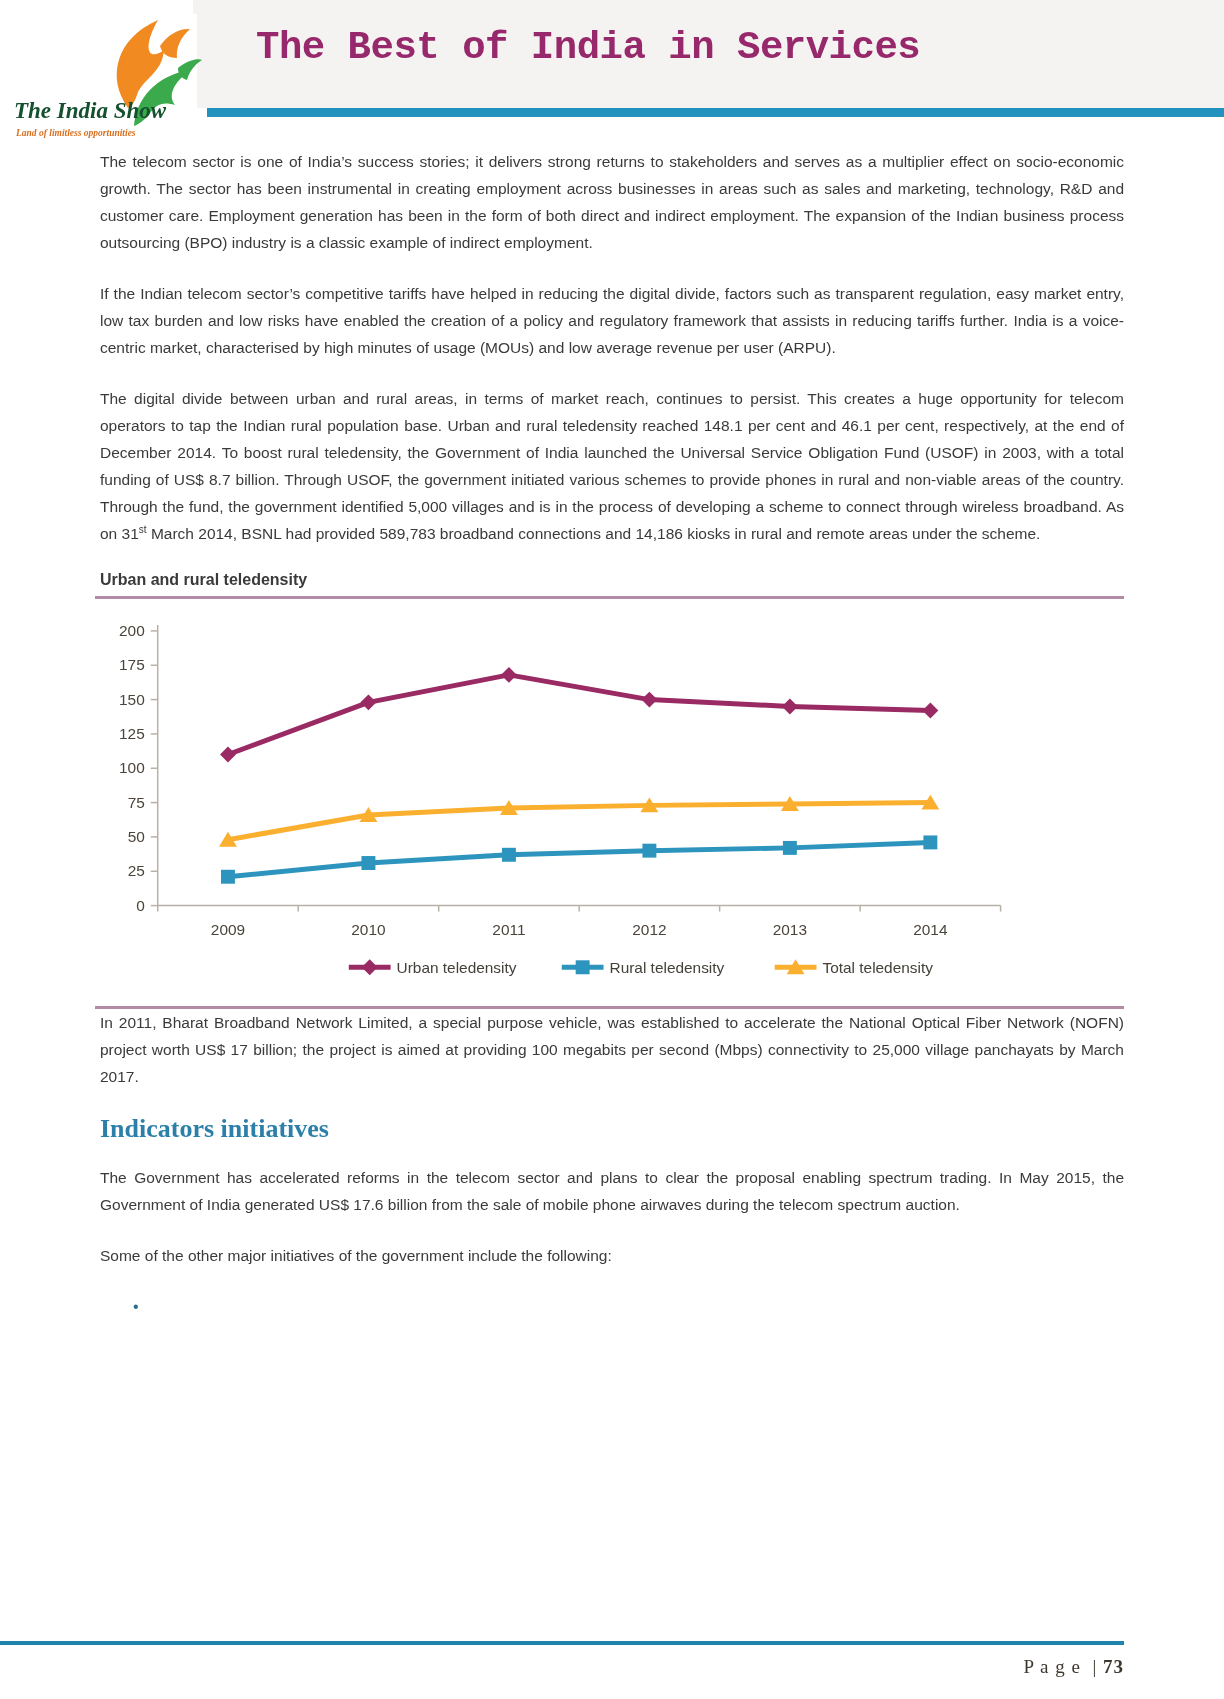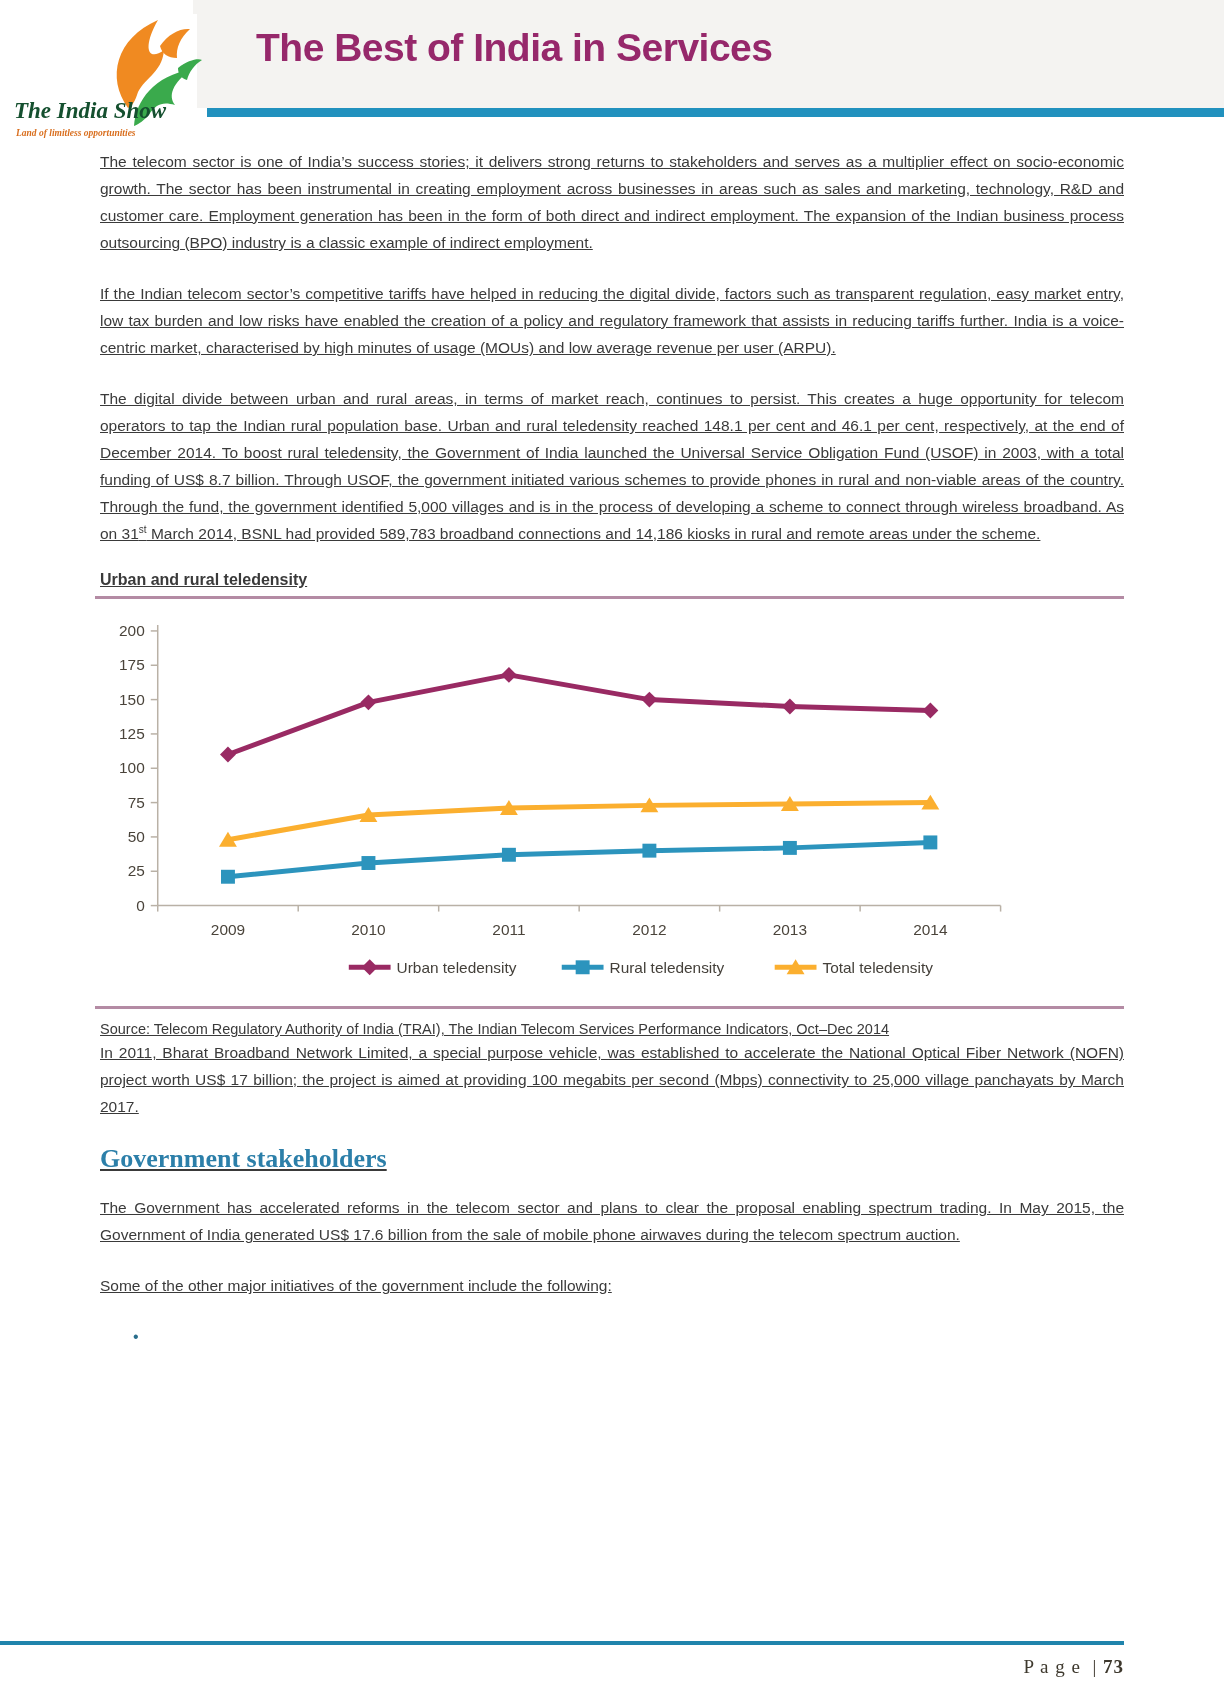--- a/index.html
+++ b/index.html
@@ -6,37 +6,37 @@
   body{
     width:1224px;height:1699px;position:relative;background:#ffffff;
     font-family:"Liberation Sans",sans-serif;color:var(--text,#3a3a3a);
     overflow:hidden;
   }
   
   .header-band{position:absolute;left:193px;top:0;width:1031px;height:108px;background:#f4f3f1;}
   .header-bar{position:absolute;left:207px;top:108px;width:1017px;height:9px;background:var(--header_bar,#2191be);}
   .page-title{
     position:absolute;left:256px;top:26px;
-    font-family:Liberation Sans, sans-serif;font-weight:bold;font-size:39px;
+    font-family:Liberation Mono, monospace;font-weight:bold;font-size:39px;
     color:var(--header_title,#96286b);letter-spacing:-0.5px;white-space:nowrap;
   }
   .logo{position:absolute;left:12px;top:14px;width:185px;height:130px;background:#fff;}
   .logo svg{position:absolute;left:78px;top:2px;}
   .logo-name{
     position:absolute;left:2px;top:84px;white-space:nowrap;
     font-family:"Liberation Serif",serif;font-style:italic;font-weight:bold;
     font-size:23px;color:var(--logo_green,#15502f);
   }
   .logo-tagline{
     position:absolute;left:4px;top:114px;white-space:nowrap;
     font-family:"Liberation Serif",serif;font-style:italic;font-weight:bold;
     font-size:9.5px;color:var(--tagline_orange,#d96f1f);
   }
   
-  .content{position:absolute;left:100px;top:148px;width:1024px;text-decoration:underline;}
+  .content{position:absolute;left:100px;top:148px;width:1024px;}
   .para{font-size:15.5px;line-height:27px;text-align:justify;margin:0 0 24px 0;}
   .para sup{font-size:10px;line-height:0;}
   .subhead{font-size:15.5px;font-weight:bold;margin:12px 0 14px 0;}
   .chart-head{font-size:16px;font-weight:bold;margin:2px 0 0 0;}
   .rule{height:3px;background:var(--divider,#b48ba4);margin:7px 0 0 -5px;width:1029px;}
   .rule.post{margin-top:16px;}
   .chart-wrap{margin-top:18px;}
   .chart-wrap svg{display:block;width:1024px;height:auto;font-family:"Liberation Sans",sans-serif;}
   .source{font-size:14.5px;line-height:20px;margin:10px 0 0 0;}
   .p-after-src{}
@@ -151,25 +151,24 @@
         <line x1="464" y1="352" x2="506" y2="352" stroke="#2c94bd" stroke-width="5"></line>
         <rect x="478" y="345" width="14" height="14" fill="#2c94bd"></rect>
         <text x="512" y="357.5" font-size="15.5" fill="#44403a">Rural teledensity</text>
         <line x1="678" y1="352" x2="720" y2="352" stroke="#fbaf2f" stroke-width="5"></line>
         <polygon points="699,344 708,359 690,359" fill="#fbaf2f"></polygon>
         <text x="726" y="357.5" font-size="15.5" fill="#44403a">Total teledensity</text>
       </svg>
   </div>
 
   <div class="rule post"></div>
-  <div class="source">Source: Telecom Regulatory Authority of India (TRAI), The Indian Telecom Services Performance Indicators, Oct–Dec 2014</div>
 
   <p class="para p-after-src">In 2011, Bharat Broadband Network Limited, a special purpose vehicle, was established to accelerate the National Optical Fiber Network (NOFN) project worth US$ 17 billion; the project is aimed at providing 100 megabits per second (Mbps) connectivity to 25,000 village panchayats by March 2017.</p>
 
-  <div class="section-heading">Government stakeholders</div>
+  <div class="section-heading">Indicators initiatives</div>
 
   <p class="para p-govt">The Government has accelerated reforms in the telecom sector and plans to clear the proposal enabling spectrum trading. In May 2015, the Government of India generated US$ 17.6 billion from the sale of mobile phone airwaves during the telecom spectrum auction.</p>
 
   <p class="para p-some">Some of the other major initiatives of the government include the following:</p>
 
   <ul class="bullets">
     <li><span class="bullet-dot">•</span></li>
   </ul>
 </div>
 

